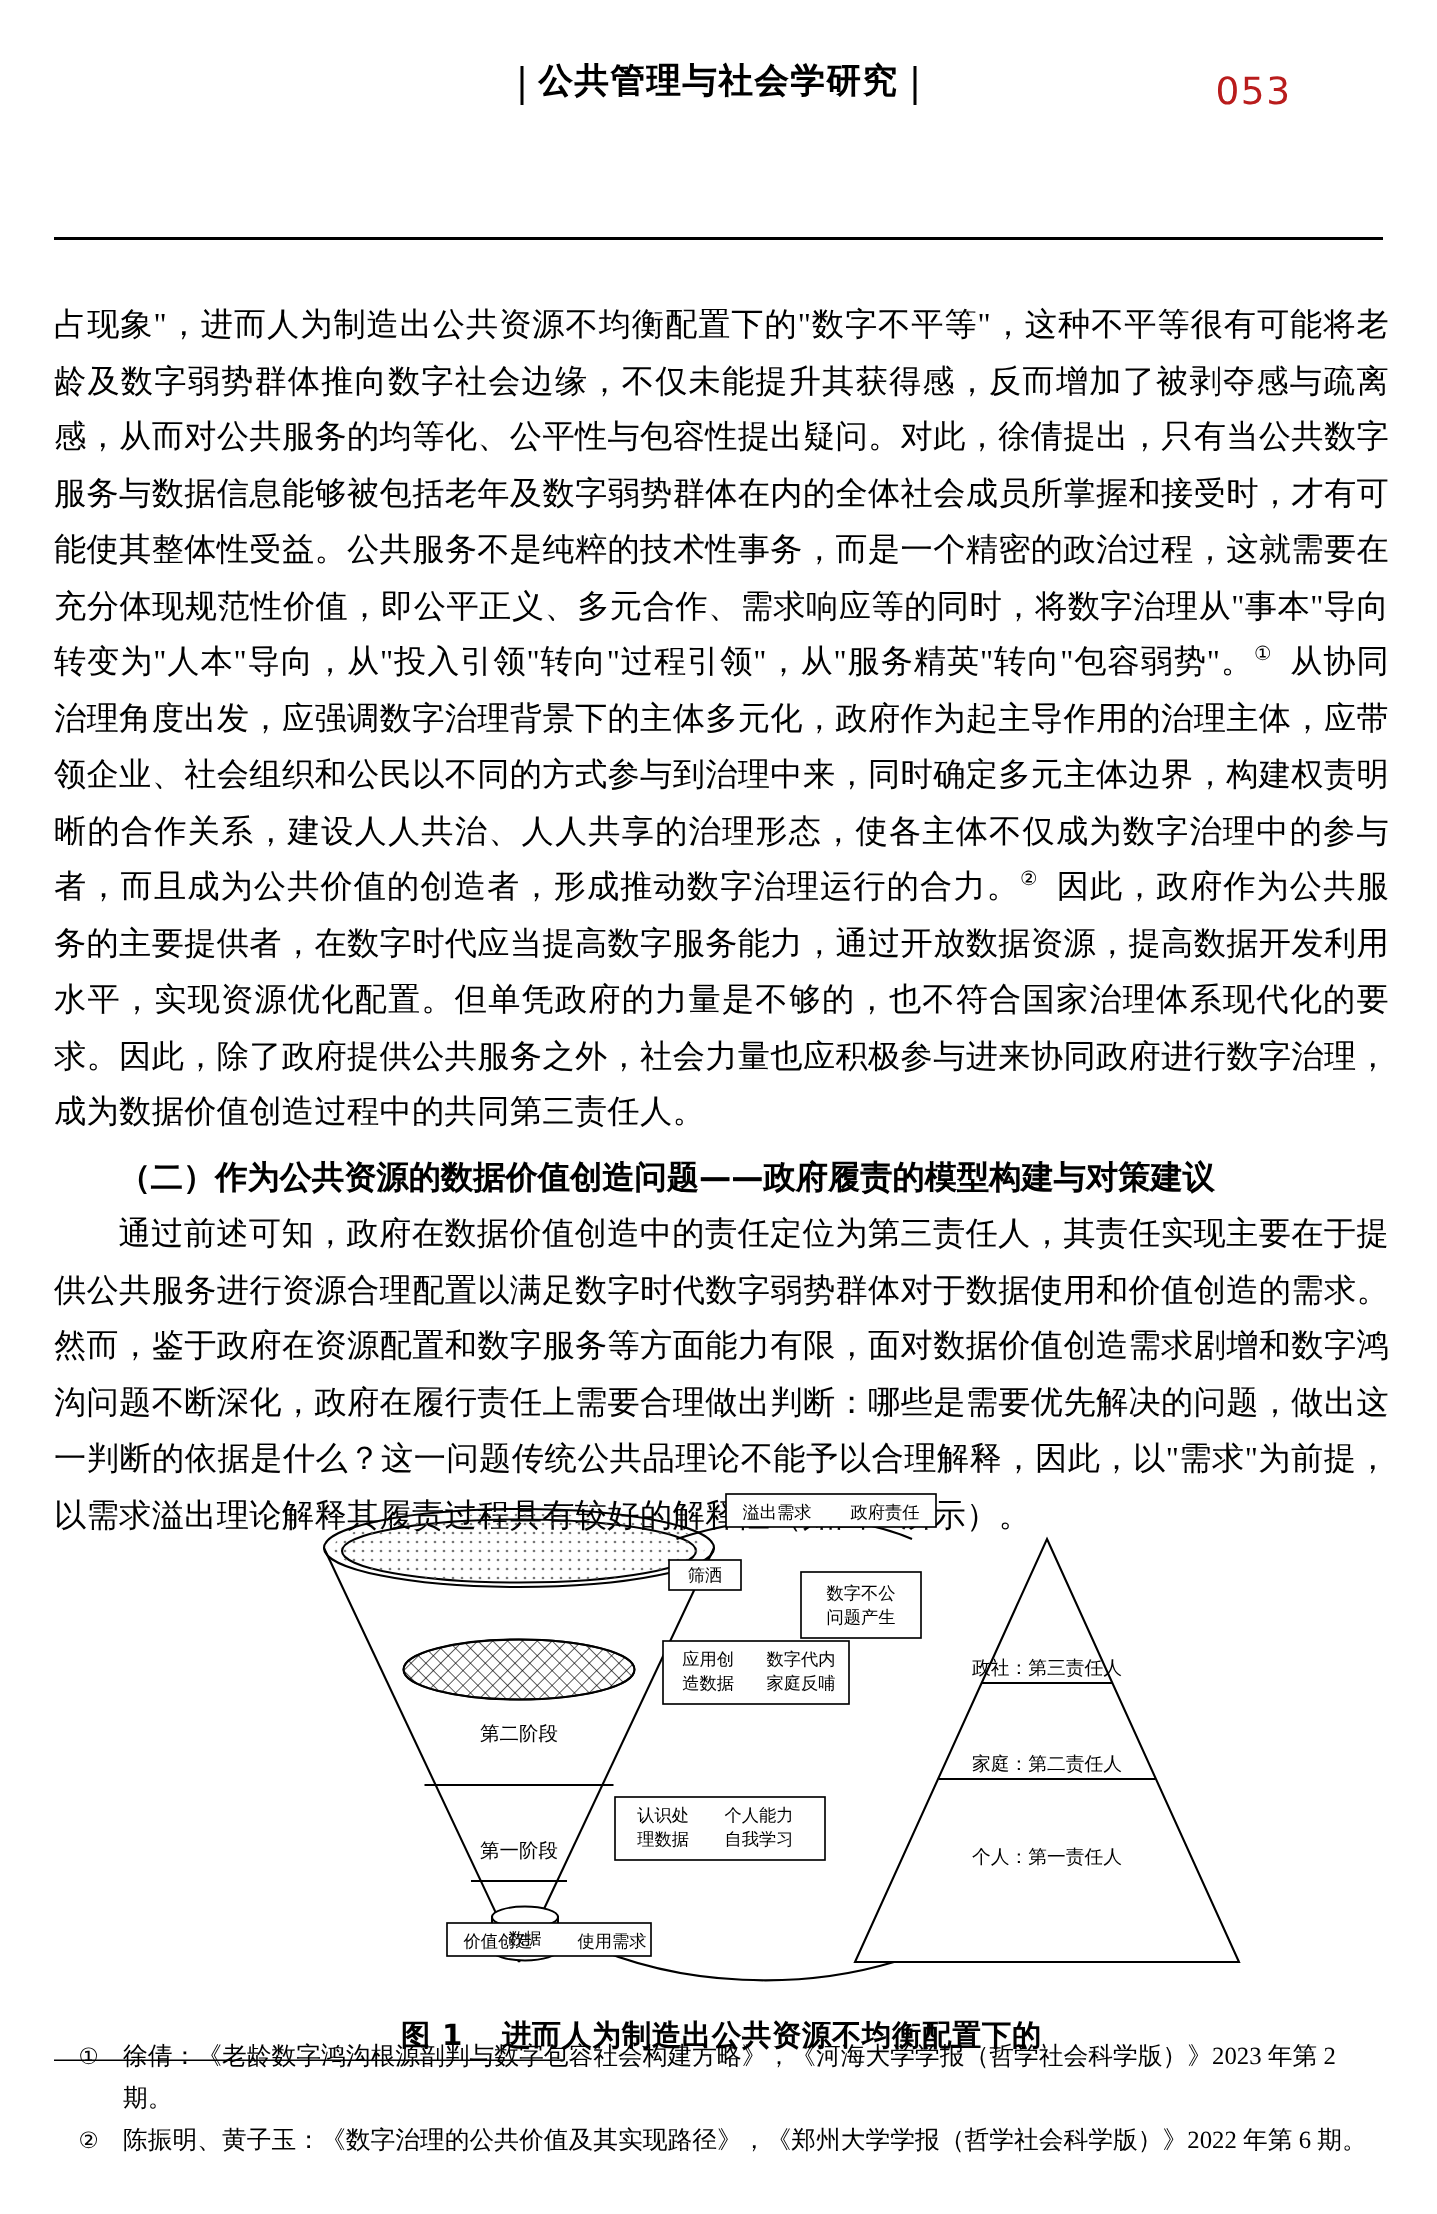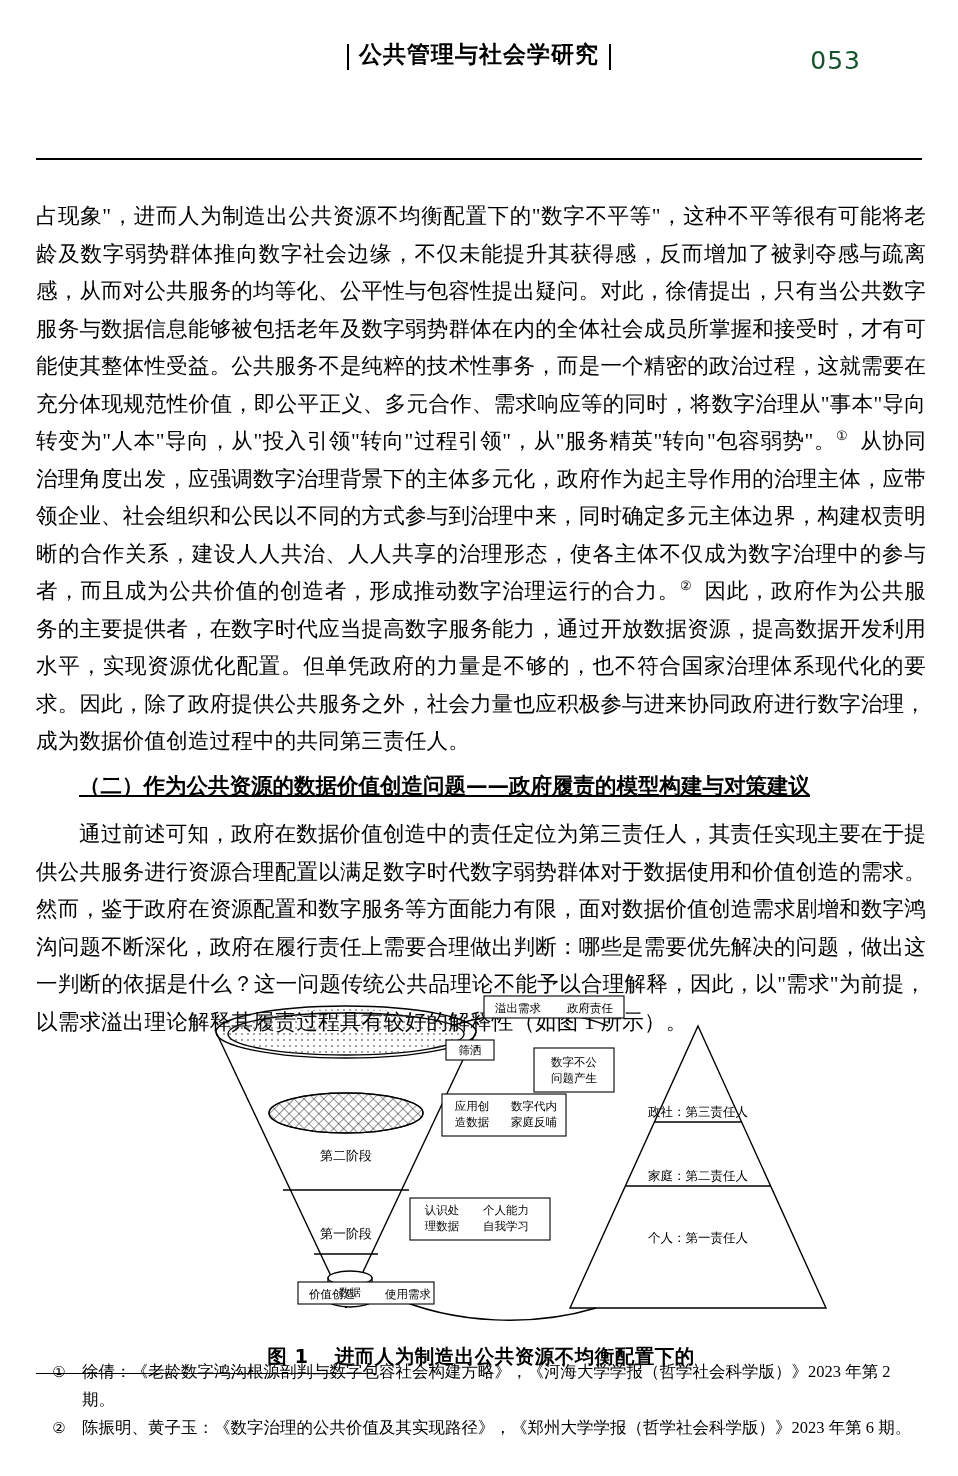--- a/index.html
+++ b/index.html
@@ -55,21 +55,21 @@
     font-weight: bold;
     letter-spacing: 1px;
     line-height: 30px;
   }
   .page-number {
     position: absolute;
     right: 97px;
     top: 22px;
     font-family: "DejaVu Sans", "Liberation Sans", sans-serif;
     font-size: 25px;
-    color: #14532d;
+    color: #b91c1c;
     letter-spacing: 1px;
   }
   .rule-top {
     position: absolute;
     left: 36px;
     top: 158px;
     width: 886px;
     height: 2px;
     background: #000;
   }
@@ -86,27 +86,26 @@
     font-size: 21.5px;
     line-height: 37.5px;
     text-align: justify;
     text-justify: inter-ideograph;
     letter-spacing: 0.2px;
   }
   p.indent {
     text-indent: 2em;
   }
   .sub-head {
-    margin: 6px 0 12px 0;
+    margin: 6px 0 0 0;
     font-size: 21.5px;
     line-height: 37.5px;
     font-weight: bold;
     text-indent: 2em;
     font-family: "DejaVu Sans", "Liberation Sans", sans-serif;
-    text-decoration: underline;
   }
   sup {
     font-size: 13px;
     vertical-align: super;
     line-height: 0;
   }
 
   
   .figure {
     position: absolute;
@@ -269,17 +268,17 @@
   </div>
 
   <div class="rule-bottom"></div>
   <div class="footnotes">
     <div class="footnote">
       <span class="fn-mark">①</span>
       <span class="fn-text">徐倩：《老龄数字鸿沟根源剖判与数字包容社会构建方略》，《河海大学学报（哲学社会科学版）》2023 年第 2 期。</span>
     </div>
     <div class="footnote">
       <span class="fn-mark">②</span>
-      <span class="fn-text">陈振明、黄子玉：《数字治理的公共价值及其实现路径》，《郑州大学学报（哲学社会科学版）》2023 年第 6 期。</span>
+      <span class="fn-text">陈振明、黄子玉：《数字治理的公共价值及其实现路径》，《郑州大学学报（哲学社会科学版）》2022 年第 6 期。</span>
     </div>
   </div>
 
 </div>
 
 </body></html>

